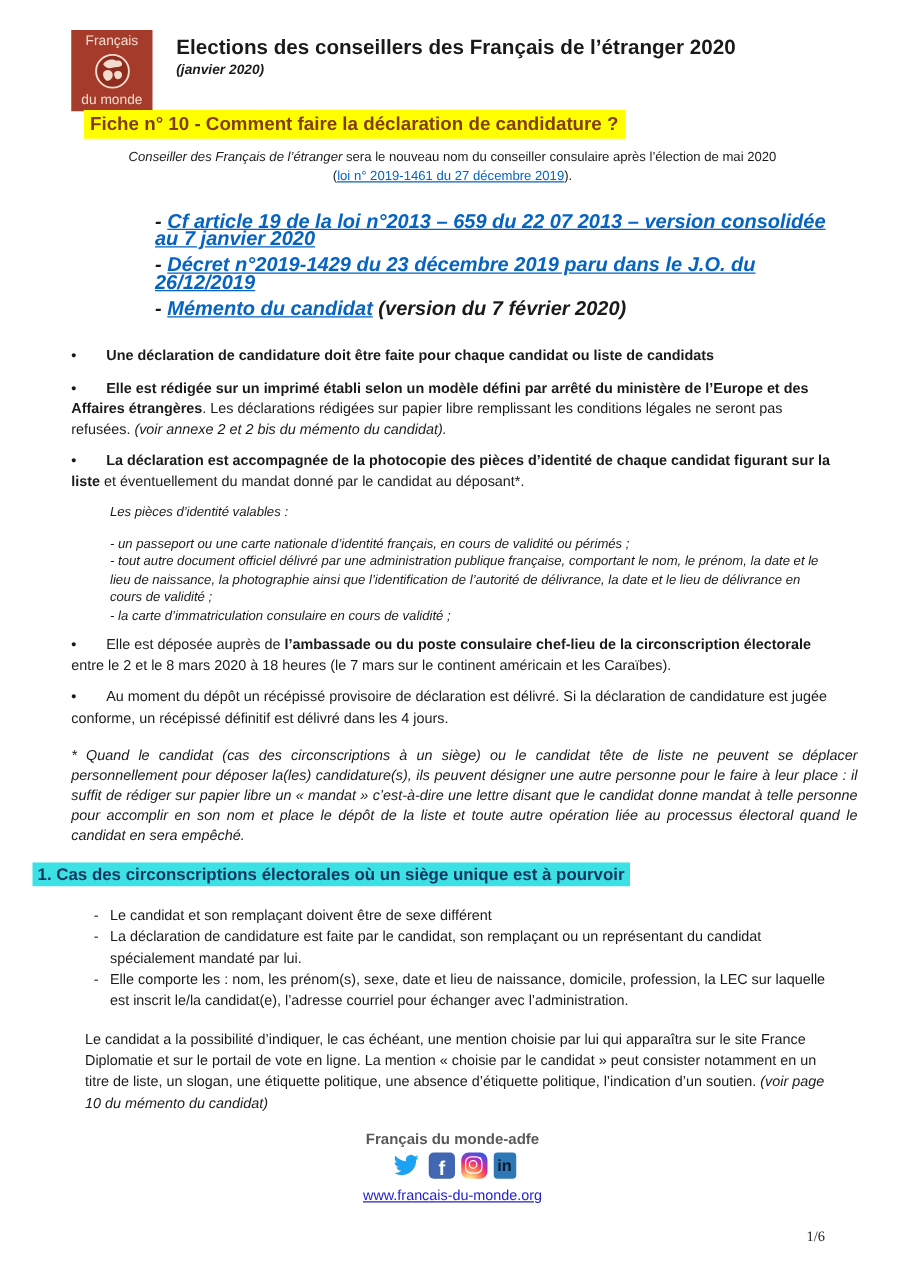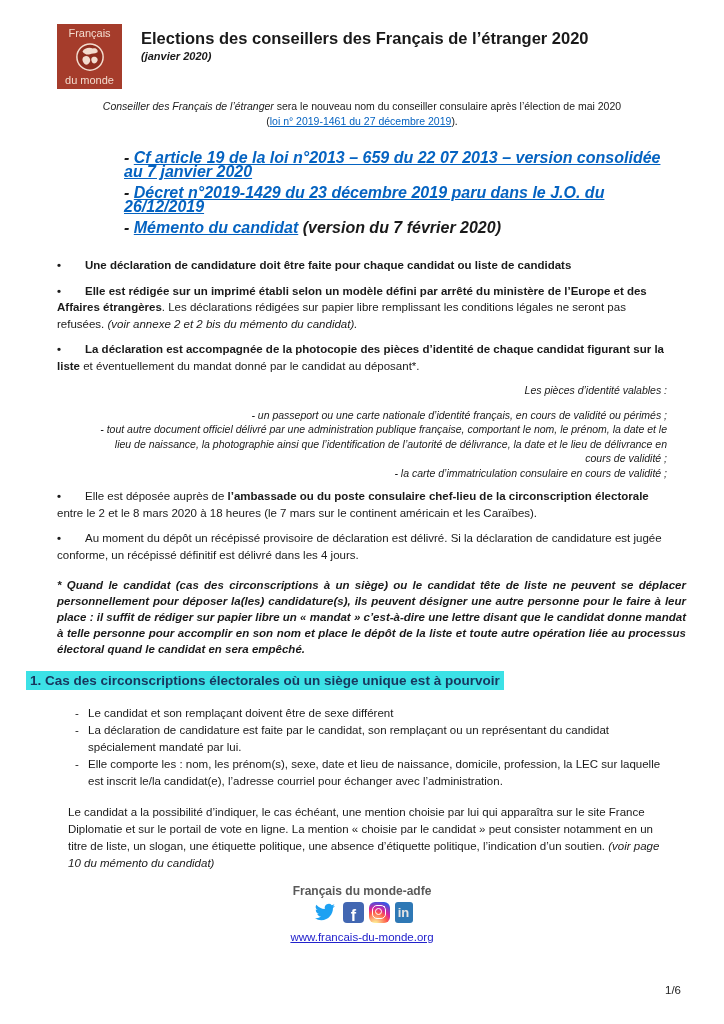--- a/index.html
+++ b/index.html
@@ -50,27 +50,27 @@
   }
   .ref-line { margin-bottom: 7px; line-height: 14px; }
 
   .bullets { margin: 22px 57px 0 57px; font-size: 11.5px; line-height: 16.5px; }
   .bullets.second { margin-top: 8px; }
   .bullet { margin-bottom: 9px; }
   .bullet .dot { display: inline-block; width: 28px; font-weight: bold; }
 
   .id-docs {
     margin: 4px 57px 0 88px;
-    font-style: italic; font-size: 10.5px; line-height: 14.5px; text-align: right;
+    font-style: italic; font-size: 10.5px; line-height: 14.5px;
   }
   .id-docs .id-intro { margin-bottom: 10px; }
 
   .footnote {
     margin: 14px 38px 0 57px;
-    font-size: 11.5px; font-weight: bold; font-style: italic;
+    font-size: 11.5px; font-weight: normal; font-style: italic;
     text-align: justify; line-height: 16px;
   }
 
   .section-heading { margin: 14px 57px 16px 26px; }
   .section-heading span {
     background: var(--highlight-cyan, #3CE1E6);
     color: var(--section-text, #17365D);
     font-size: 13.5px; font-weight: bold; padding: 2px 4px;
   }
 
@@ -97,31 +97,31 @@
   .social.ig {
     width: 21px; height: 21px; border-radius: 6px; position: relative;
     background: radial-gradient(circle at 30% 107%, #fdf497 0%, #fdf497 5%, #fd5949 45%, #d6249f 60%, #285AEB 90%);
   }
   .ig-frame { position: absolute; inset: 3.5px; border: 1.6px solid #fff; border-radius: 5px; }
   .ig-lens { position: absolute; left: 6.5px; top: 6.5px; width: 5px; height: 5px; border: 1.6px solid #fff; border-radius: 50%; }
   .ig-dot { position: absolute; right: 4.5px; top: 4px; width: 1.8px; height: 1.8px; background: #fff; border-radius: 50%; }
   .social.li {
     width: 18px; height: 21px; border-radius: 3px;
     background: var(--linkedin-blue, #2E78B5);
-    color: #e5e5e5; font-weight: bold; font-size: 13px;
+    color: #0f172a; font-weight: bold; font-size: 13px;
   }
   .footer-link-wrap { margin-top: 4px; }
   a.footer-link {
     font-size: 11.5px; font-weight: normal;
     color: var(--footer-link-blue, #2222CC);
     text-decoration: underline; cursor: pointer;
   }
   .page-number {
-    position: absolute; right: 43px; bottom: 28px;
-    font-family: Liberation Sans, sans-serif;
+    position: absolute; right: 64px; bottom: 28px;
+    font-family: Liberation Serif, serif;
     font-size: 11.5px; color: #222;
   }
 </style>
 </head>
 <body>
 
 <div class="page">
 
   <div class="header">
     <div class="logo">
@@ -135,20 +135,23 @@
         </svg>
       </div>
       <div>du monde</div>
     </div>
     <div class="title-block">
       <div class="doc-title">Elections des conseillers des Français de l’étranger 2020</div>
       <div class="doc-subtitle">(janvier 2020)</div>
     </div>
   </div>
 
+  <div class="fiche-heading">
+    <span>Fiche n° 10 - Comment faire la déclaration de candidature ?</span>
+  </div>
 
   <div class="intro">
     <span class="it seg">Conseiller des Français de l’étranger</span><span class="seg"> sera le nouveau nom du conseiller consulaire après l’élection de mai 2020</span><br>
     <span class="seg">(</span><a class="link">loi n° 2019-1461 du 27 décembre 2019</a><span class="seg">).</span>
   </div>
 
   <div class="ref-links">
     <div class="ref-line">
       <span class="seg">- </span><a class="link">Cf article 19 de la loi n°2013 – 659 du 22 07 2013 – version consolidée au 7 janvier 2020</a><span class="seg"></span>
     </div>

